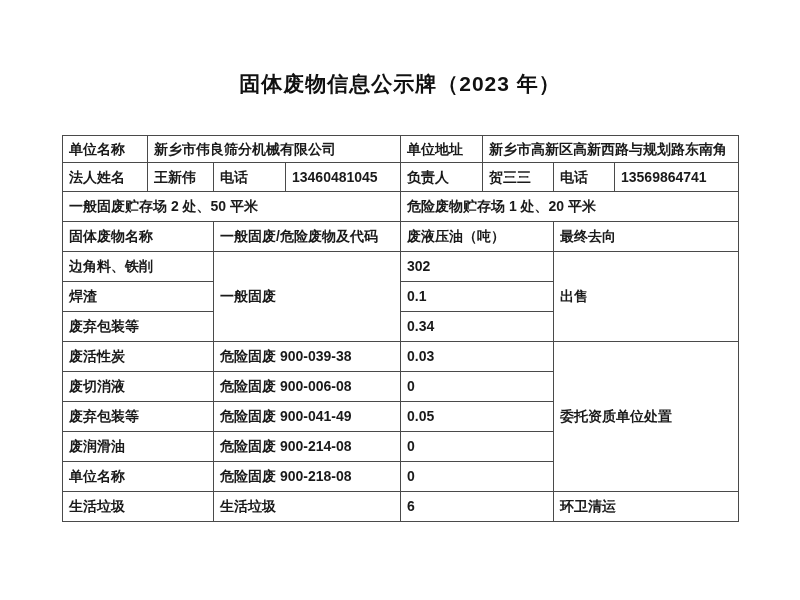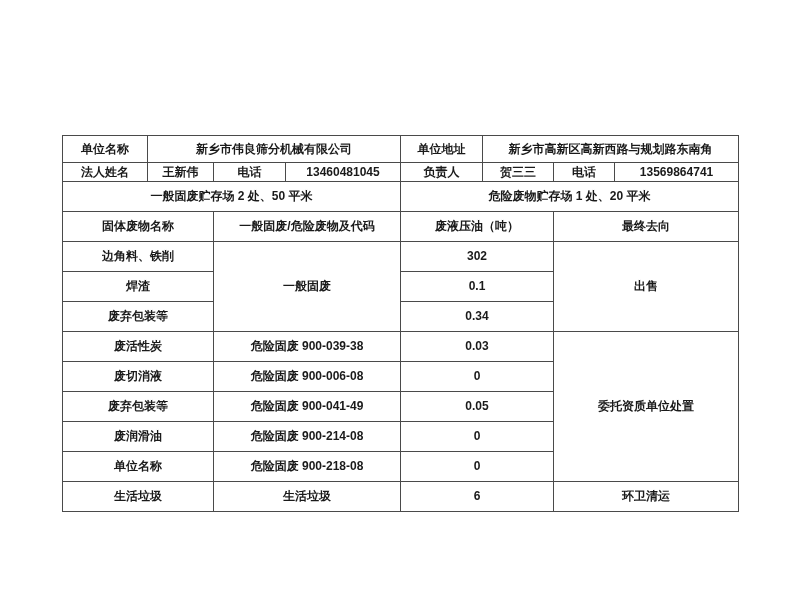--- a/index.html
+++ b/index.html
@@ -30,42 +30,43 @@
   table.board {
     position: absolute;
     left: 62px;
     top: 135px;
     width: 676px;
     border-collapse: collapse;
     table-layout: fixed;
   }
   table.board td {
     border: 1px solid var(--border, #4a4a4a);
-    text-align: center;
+    text-align: left;
     vertical-align: middle;
-    font-size: 12px;
+    font-size: 14px;
     font-weight: 600;
     color: var(--text, #1a1a1a);
-    padding: 0 14px;
+    padding: 0 6px;
     overflow: hidden;
     white-space: nowrap;
     line-height: 1.2;
   }
   .h27 { height: 27px; }
-  .h29 { height: 19px; }
+  .h29 { height: 29px; }
   .h30 { height: 30px; }
   td.blue {
     color: var(--accent_blue, #3c3ce0);
   }
 </style>
 </head>
 <body>
 
 <div class="page">
 
+  <div class="doc-title">固体废物信息公示牌（2023 年）</div>
 
   <table class="board">
     <colgroup>
       <col style="width:85px">
         <col style="width:66px">
         <col style="width:72px">
         <col style="width:115px">
       <col style="width:82px">
         <col style="width:71px">
         <col style="width:61px">

